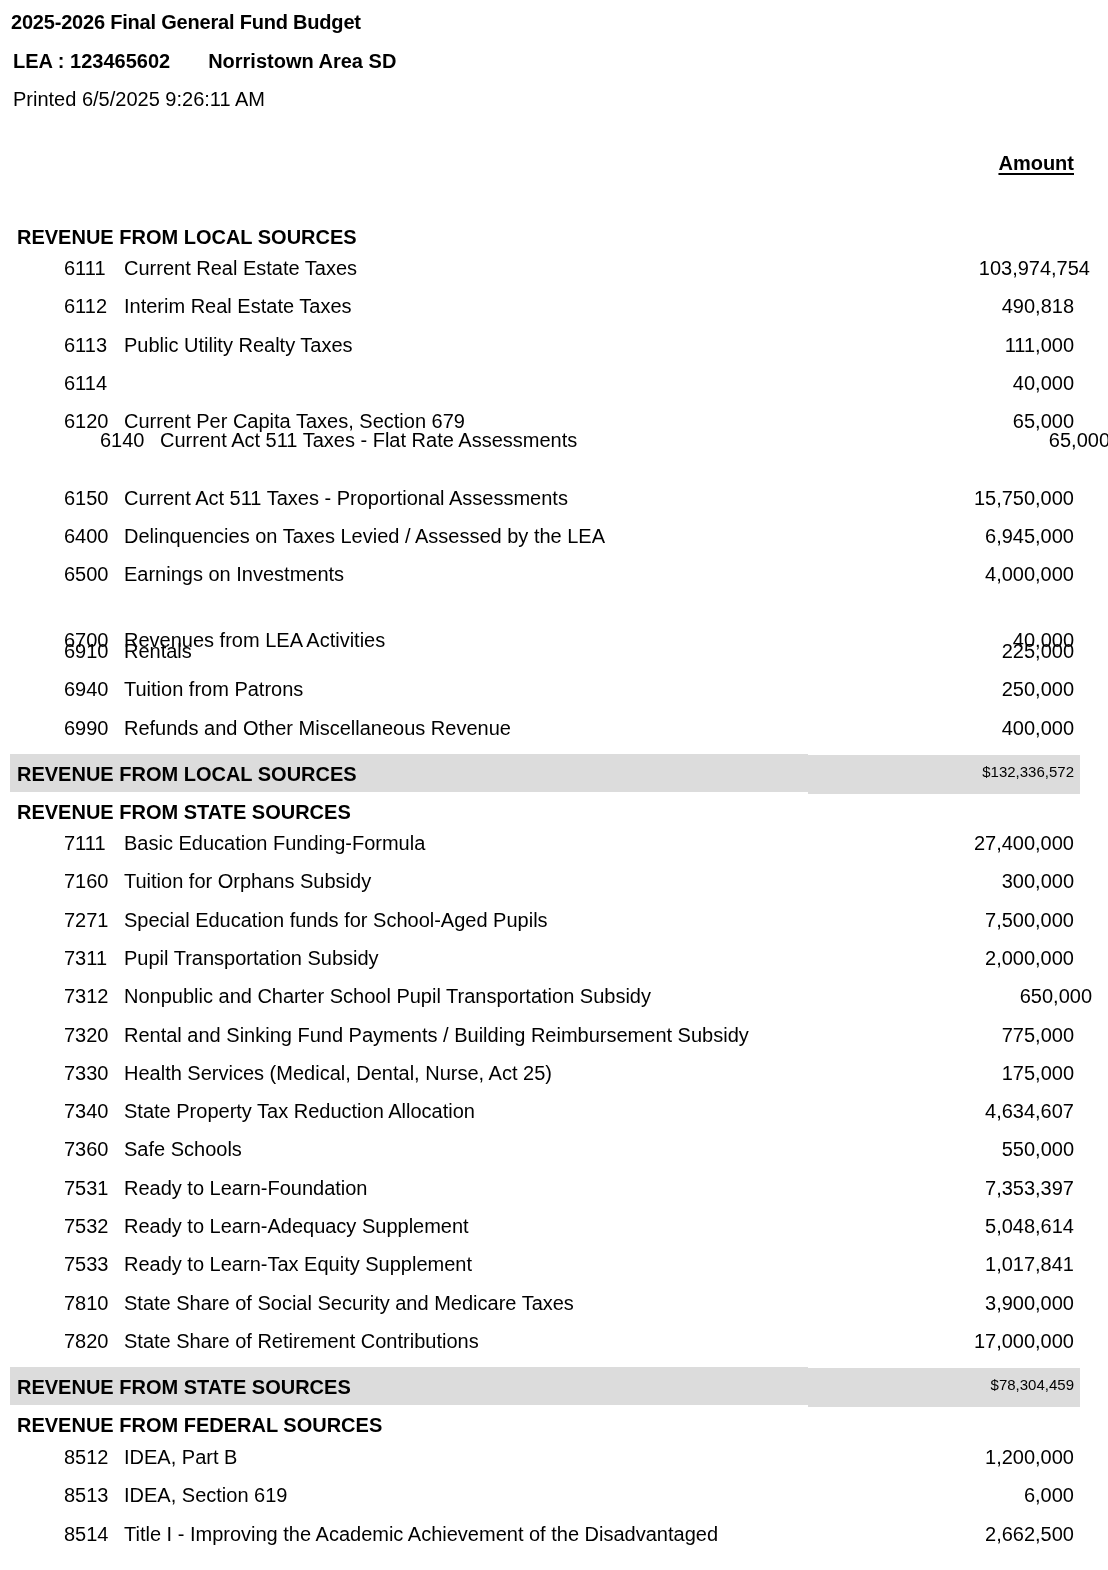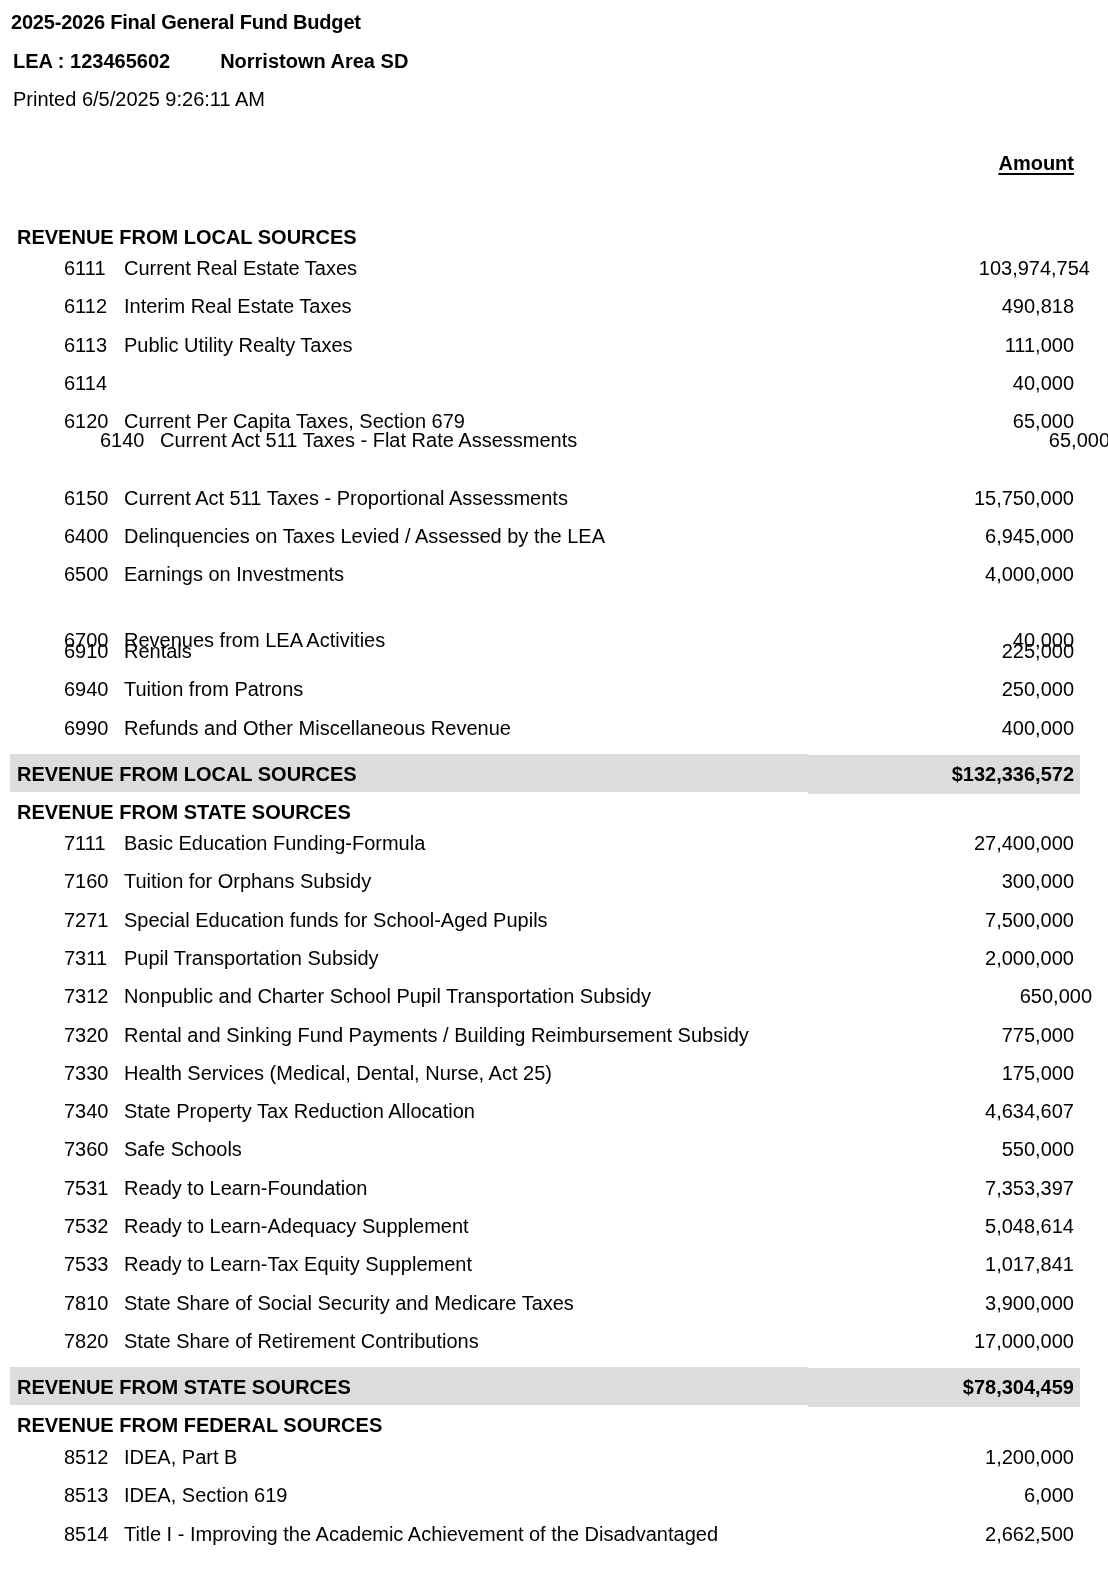--- a/index.html
+++ b/index.html
@@ -25,21 +25,21 @@
     }
     .lea-line {
       position: absolute;
       left: 13px;
       top: 50px;
       font-size: 20px;
       font-weight: bold;
       white-space: nowrap;
     }
     .lea-line .lea-name {
-      margin-left: 50px;
+      margin-left: 38px;
     }
     .printed-line {
       position: absolute;
       left: 13px;
       top: 88px;
       font-size: 20px;
     }
     .amount-header {
       position: absolute;
       right: 34px;
@@ -103,22 +103,22 @@
       left: 7px;
       top: 9px;
       font-size: 20px;
       font-weight: bold;
       white-space: nowrap;
     }
     .total-bar .total-amt {
       position: absolute;
       right: 6px;
       top: 9px;
-      font-size: 20px;
-      font-weight: bold;
+      font-size: 15px;
+      font-weight: normal;
     }
   </style>
 </head>
 <body>
 
 <div>
   <div class="report-title">2025-2026 Final General Fund Budget</div>
   <div class="lea-line">
     <span>LEA : 123465602</span><span class="lea-name">Norristown Area SD</span>
   </div>

